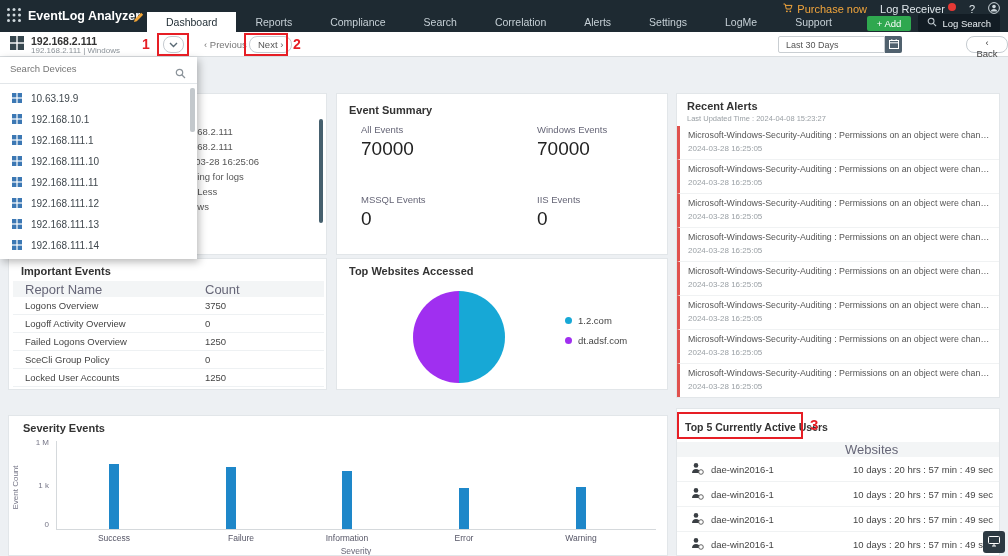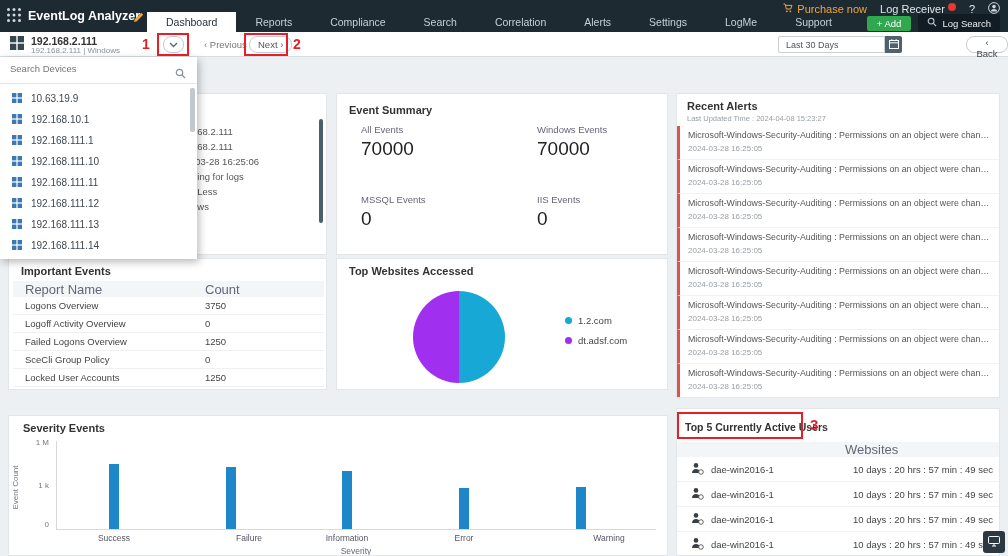--- a/index.html
+++ b/index.html
@@ -439,24 +439,24 @@
     <div class="abs" style="left:47px;top:113px;width:600px;height:1px;background:#d5d9dc"></div>
     <div class="abs" style="left:0;top:20px;width:660px;height:93px">
         <div class="sev-bar" style="left: 100px; height: 65.4px; background: rgb(30, 135, 201);"></div>
         <div class="sev-bar" style="left: 217px; height: 62px; background: rgb(30, 135, 201);"></div>
         <div class="sev-bar" style="left: 333px; height: 57.6px; background: rgb(30, 135, 201);"></div>
         <div class="sev-bar" style="left: 450px; height: 41.1px; background: rgb(30, 135, 201);"></div>
         <div class="sev-bar" style="left: 567px; height: 41.9px; background: rgb(30, 135, 201);"></div>
       </div>
     <div class="abs" style="left:0;top:117px;width:660px;height:12px">
         <div class="sev-cat" style="left: 105px;">Success</div>
-        <div class="sev-cat" style="left: 230px; padding-left: 20px;">Failure</div>
+        <div class="sev-cat" style="left: 222px; padding-left: 20px;">Failure</div>
         <div class="sev-cat" style="left: 338px;">Information</div>
         <div class="sev-cat" style="left: 455px;">Error</div>
-        <div class="sev-cat" style="left: 600px;">Warning</div>
+        <div class="sev-cat" style="left: 572px;">Warning</div>
       </div>
     <div class="abs" style="left:47px;top:130px;width:600px;text-align:center;font-size:8.5px;color:#667">Severity</div>
   </div>
 
   <div class="abs" style="left:983px;top:531px;width:22px;height:22px;background:#2c3942;border-radius:3px;display:flex;align-items:center;justify-content:center;cursor:pointer;z-index:60">
     <span>
       <svg width="12" height="11" viewBox="0 0 12 11">
           <rect x="0.5" y="0.5" width="11" height="7" rx="1" fill="none" stroke="#fff" stroke-width="1"></rect>
           <line x1="4" y1="10" x2="8" y2="10" stroke="#fff" stroke-width="1"></line>
           <line x1="6" y1="7.5" x2="6" y2="10" stroke="#fff" stroke-width="1"></line>

